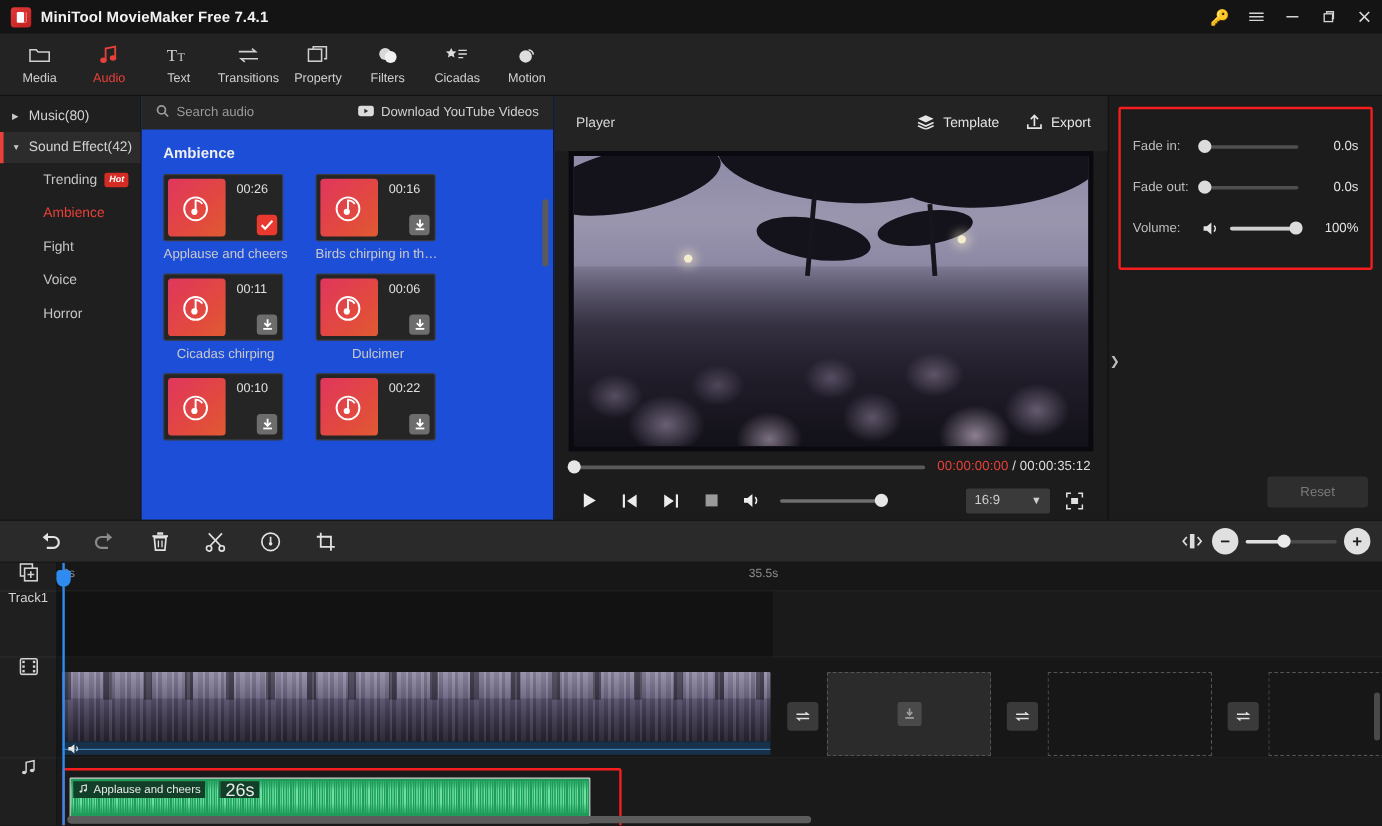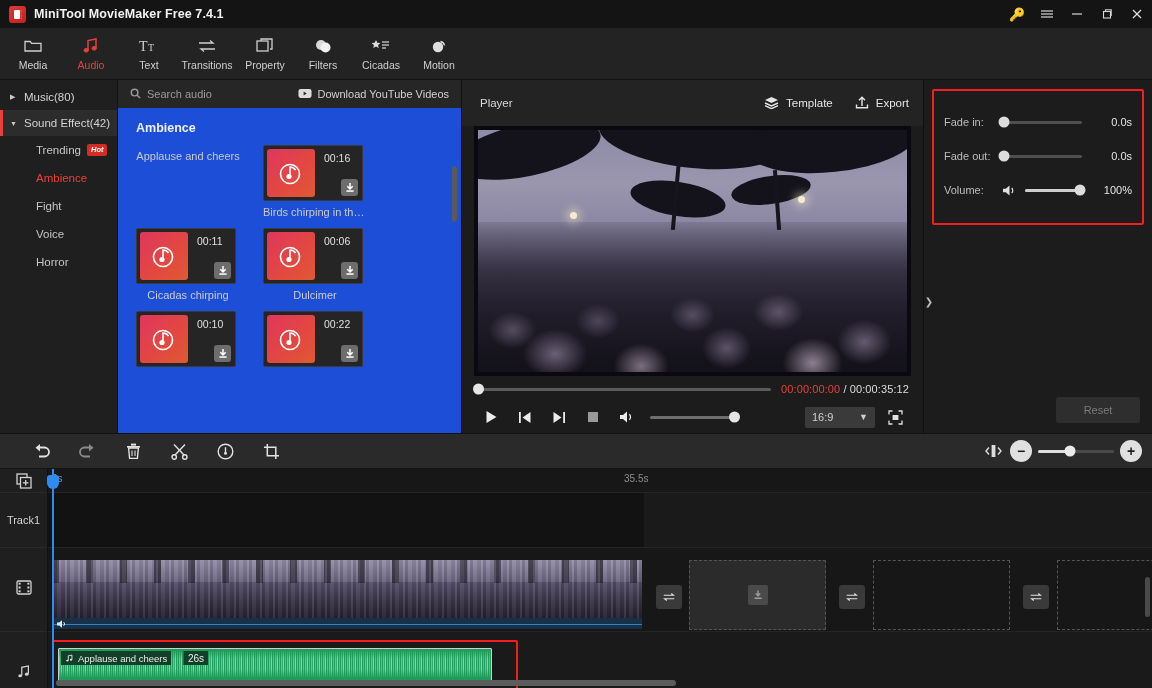--- a/index.html
+++ b/index.html
@@ -216,21 +216,21 @@
   .zoom-group { margin-left: auto; display: flex; align-items: center; gap: 0; }
   .zoom-ico { width: 34px; height: 30px; display:flex; align-items:center; justify-content:center; color:#dcdcdc; }
   .zoom-track { width: 76px; height: 3px; background: #4a4a4a; position: relative; margin: 0 6px; border-radius:2px;}
   .zoom-fill { position:absolute; left:0; top:0; bottom:0; width: 42%; background:#e0e0e0; border-radius:2px; }
   .zoom-knob { position: absolute; left: 42%; top: 50%; transform: translate(-50%,-50%); width: 11px; height: 11px; border-radius: 50%; background: #eaeaea; }
   .rbtn { width: 22px; height: 22px; border-radius: 50%; background: #e0e0e0; color: #1d1d1d; display:flex; align-items:center; justify-content:center; font-size: 14px; font-weight: bold; line-height:1;}
 
   
   .timeline { flex: 1 1 auto; display: flex; background: #1a1a1a; position: relative; overflow: hidden; }
   .tl-heads { width: 48px; flex: 0 0 48px; background: #1f1f1f; border-right: 1px solid #101010; }
-  .th { display: flex; align-items: center; justify-content: center; color: #d3d3d3; border-bottom: 1px solid #2a2a2a; }
+  .th { display: flex; justify-content: center; color: #d3d3d3; border-bottom: 1px solid #2a2a2a; }
   .th-add { height: 24px; }
   .th-t1 { height: 55px; font-size: 11px; }
   .th-vid { height: 84px; }
   .th-aud { height: 84px; }
   .tl-main { flex: 1 1 auto; position: relative; }
   .ruler { height: 24px; background: #171717; position: relative; border-bottom:1px solid #242424; }
   .ruler-lbl { position: absolute; top: 4px; font-size: 10px; color: #8d8d8d; }
   .lane { position: relative; border-bottom: 1px solid #242424; }
   .lane-t1 { height: 55px; background:#1a1a1a; }
   .lane-vid { height: 84px; background:#171717; }
@@ -293,21 +293,21 @@
   }
   .aud-wave::after {
     content:""; position:absolute; inset:0;
     background: linear-gradient(180deg, rgba(31,156,89,.85) 0%, rgba(31,156,89,0) 30%, rgba(31,156,89,0) 70%, rgba(31,156,89,.85) 100%);
   }
   .aud-tag {
     position: absolute; left: 2px; top: 2px; height: 14px; display: flex; align-items: center;
     background: #123f28; padding: 0 4px; gap: 4px; z-index: 3;
   }
   .aud-tag .nm { font-size: 9.5px; color: #eaeaea; }
-  .aud-dur { position:absolute; left: 124px; top:2px; height:14px; background:#123f28; padding:0 4px; display:flex; align-items:center; font-size:10px; color:#eaeaea; z-index:3; border-left:1px solid #2a6b45;}
+  .aud-dur { position:absolute; left: 124px; top:2px; height:14px; background:#123f28; padding:0 4px; display:flex; align-items:center; font-size:15px; color:#eaeaea; z-index:3; border-left:1px solid #2a6b45;}
 
   .playhead { position: absolute; top: 0; bottom: 0; width: 2px; background: #2e8bf0; z-index: 9; }
   .playhead .head { position: absolute; top: 6px; left: -5px; width: 12px; height: 14px; background: #2e8bf0; border-radius: 3px 3px 6px 6px; }
 
   .hscroll {
     position: absolute; left: 48px; right: 4px; bottom: 2px; height: 6px;
   }
   .hscroll .thumb { width: 620px; height: 6px; background: #5c5c5c; border-radius: 3px; margin-left: 8px; }
   .vid-vscroll { position:absolute; right:2px; top:108px; width:5px; height:40px; background:#4a4a4a; border-radius:3px;}
 </style>
@@ -485,20 +485,35 @@
               </svg>
           </span>
           <span>Download YouTube Videos</span>
         </div>
       </div>
       <div class="lib-body">
         <div class="lib-section-title">Ambience</div>
         <div class="cards">
 
           <div class="card">
+            <div class="card-box">
+              <div class="card-thumb">
+                <svg width="26" height="26" viewBox="0 0 26 26">
+                    <circle cx="12" cy="14" r="9.5" fill="none" stroke="#fff" stroke-width="1.6"></circle>
+                    <path d="M12 16V7c2.5 0 4.4 1.3 5.6 3" fill="none" stroke="#fff" stroke-width="1.6"></path>
+                    <circle cx="11" cy="16.5" r="2.6" fill="#fff"></circle>
+                  </svg>
+              </div>
+              <div class="card-dur">00:26</div>
+              <div class="card-act done">
+                <svg width="11" height="9" viewBox="0 0 11 9">
+                    <path d="M1 4.6l3 3L10 1" fill="none" stroke="#fff" stroke-width="1.8"></path>
+                  </svg>
+              </div>
+            </div>
             <div class="card-label">Applause and cheers</div>
           </div>
 
           <div class="card">
             <div class="card-box">
               <div class="card-thumb">
                 <svg width="26" height="26" viewBox="0 0 26 26">
                     <circle cx="12" cy="14" r="9.5" fill="none" stroke="#fff" stroke-width="1.6"></circle>
                     <path d="M12 16V7c2.5 0 4.4 1.3 5.6 3" fill="none" stroke="#fff" stroke-width="1.6"></path>
                     <circle cx="11" cy="16.5" r="2.6" fill="#fff"></circle>

